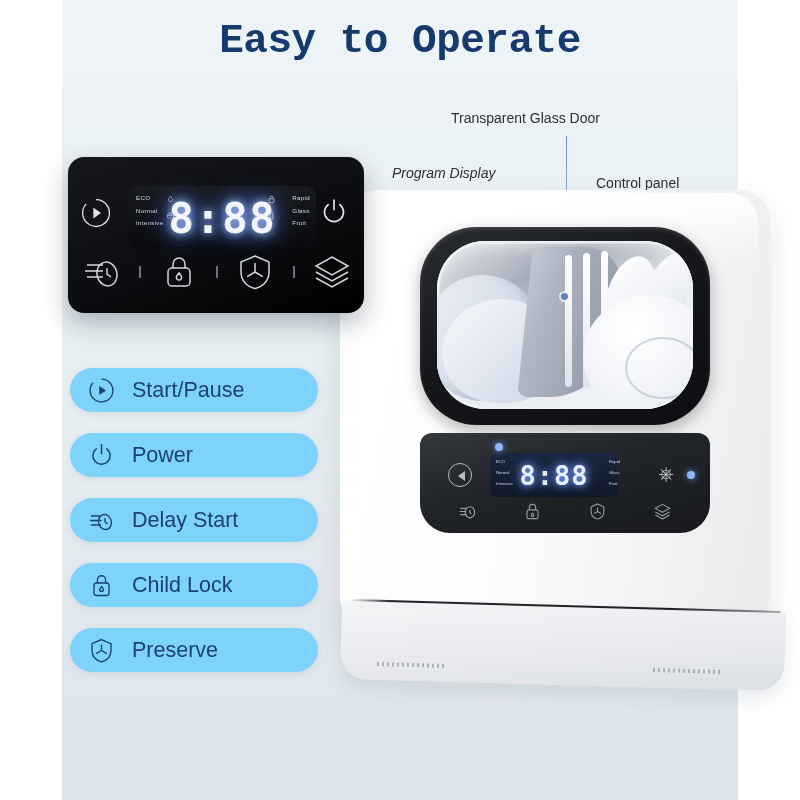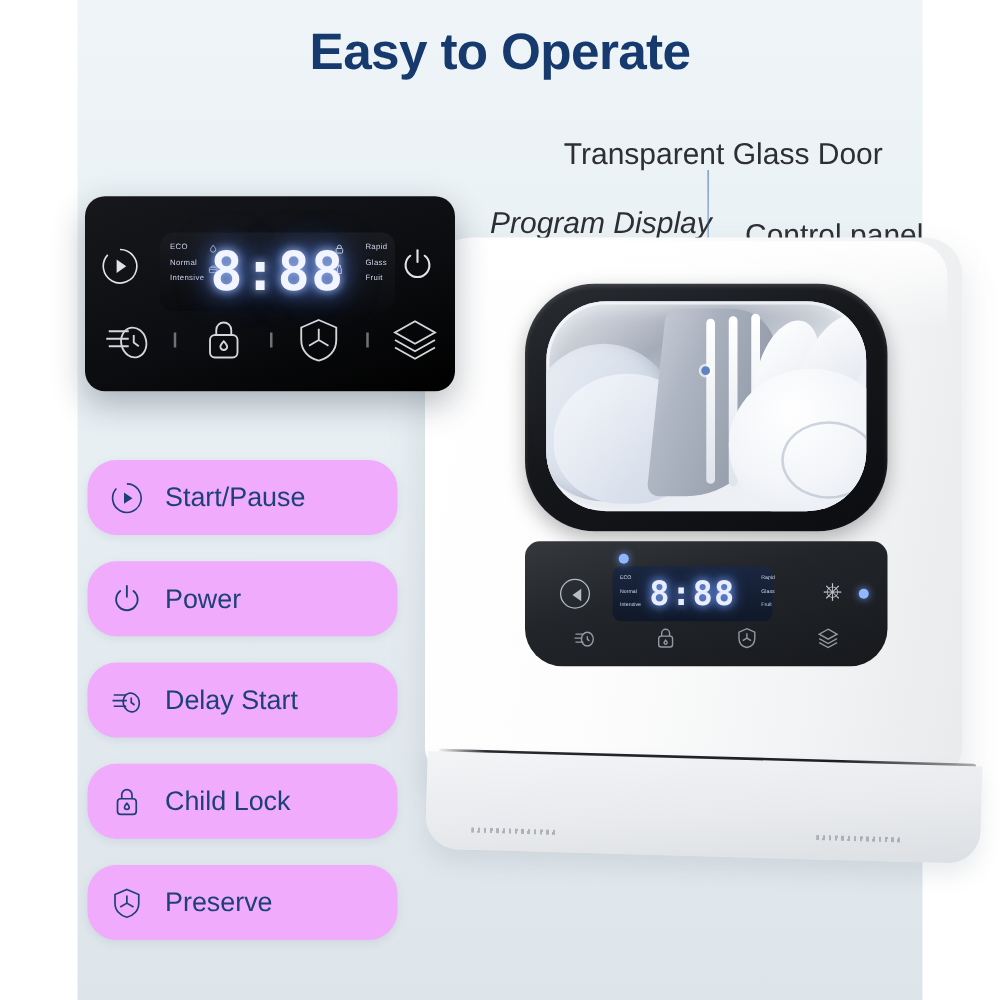--- a/index.html
+++ b/index.html
@@ -24,26 +24,27 @@
     position:absolute; left:738px; top:0; width:62px; height:800px;
     background:#ffffff;
   }
 
   
   #page-title{
     position:absolute; left:0; top:18px; width:800px;
     text-align:center;
     font-size:41px; font-weight:bold; color:#173a6e;
     letter-spacing:-0.5px;
+    font-family:Liberation Mono, monospace;
   }
 
   
   .callout-label{
     position:absolute;
-    font-size:24px; color:#2d2f33;
+    font-size:14px; color:#2d2f33;
     white-space:nowrap;
   }
   #callout-glass{ left:451px; top:110px; }
   #callout-program{ left:392px; top:165px;font-style:italic; }
   #callout-control{ left:596px; top:175px; }
 
   .leader{
     position:absolute; width:1.4px;
     background:linear-gradient(180deg,rgba(58,104,182,.75),rgba(58,104,182,.18));
   }
@@ -243,22 +244,22 @@
   #panel-icon-row .pi svg{ width:42px; height:42px; }
   #panel-icon-row .sep{
     width:1.6px; height:12px; background:#6e737b; margin:0 14px; flex:none;
   }
 
   
   #feature-list{
     position:absolute; left:70px; top:368px; width:248px;
   }
   .pill{
-    height:60px; margin-bottom:21px;
-    background:#f0abfc; border-radius:23px;
+    height:44px; margin-bottom:21px;
+    background:#7dd3fc; border-radius:23px;
     display:flex; align-items:center; padding-left:18px;
     box-shadow:0 2px 7px rgba(90,110,140,.13);
   }
   .pill-icon{ width:34px; display:flex; align-items:center; color:#1d3f77; }
   .pill-icon svg{ width:27px; height:27px; }
   .pill-label{
     margin-left:10px; font-size:21.5px; color:#1d4076;
   }
 </style>
 </head>

